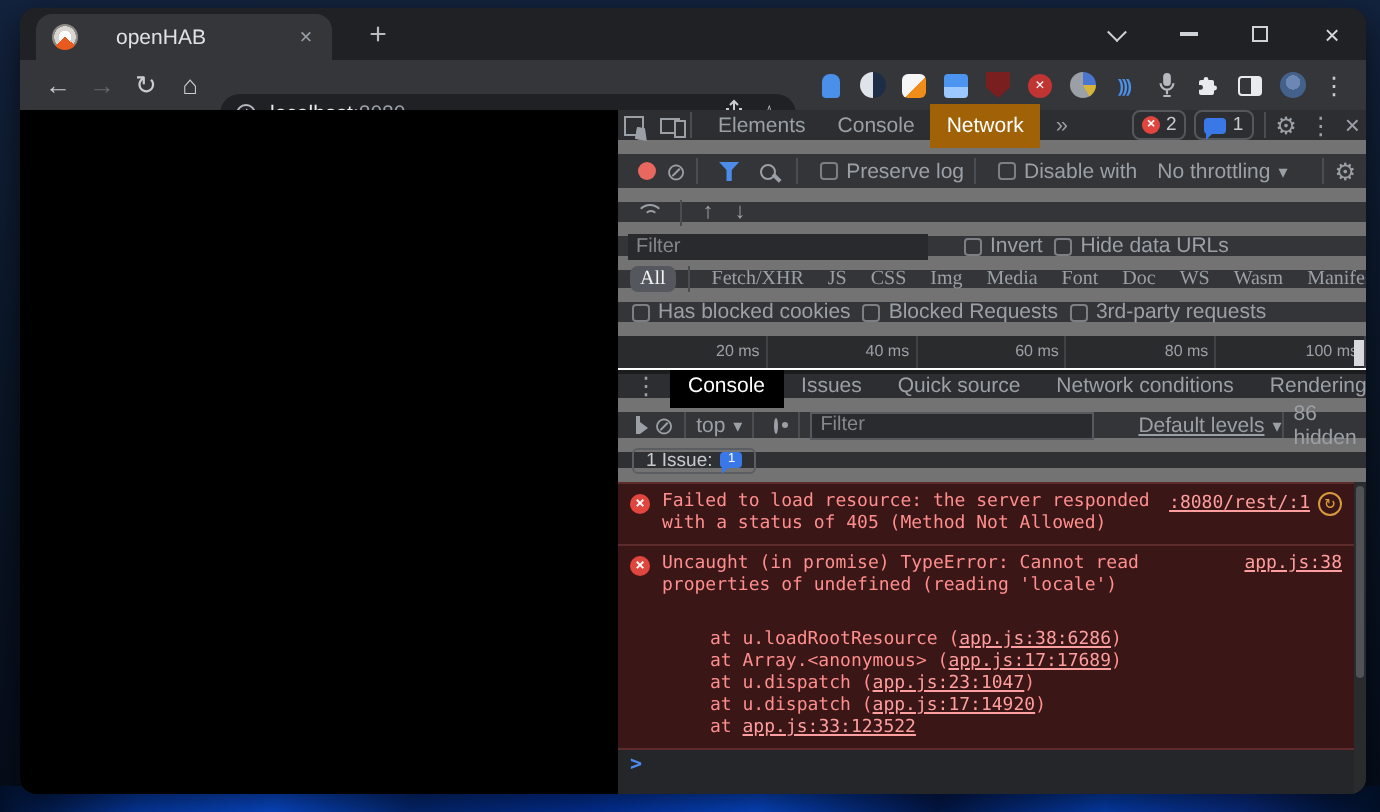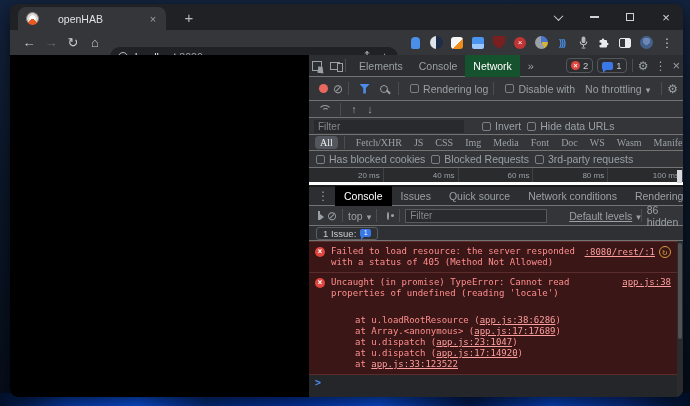--- a/index.html
+++ b/index.html
@@ -49,26 +49,26 @@
   .e-waves { color:#4a8fe8; font-weight:bold; font-size:9px; letter-spacing:-1px; }
   .e-sidebar { width:12px; height:10px; border:1.4px solid #e8eaed; border-radius:2px; background:linear-gradient(90deg,transparent 55%, #e8eaed 55%); }
   .e-avatar { width:13px; height:13px; border-radius:50%; background:radial-gradient(circle at 50% 40%, #6d87b4 0 35%, #44618c 36%); }
   .g-dots::after { content:"⋮"; color:#c9ccd1; font-size:12px; }
 
   
   .content { position:relative; height:342px; display:flex; }
   .page { width:298px; height:100%; background:#000; }
 
   .devtools { width:375px; height:100%; background:#242629; border-left:1px solid #000; display:flex; flex-direction:column; font-size:10.5px; color:#9aa0a6; }
-  .row { display:flex; align-items:center; flex:0 0 auto; padding:0 5px; background:#333539; border-bottom:1px solid #737373; }
+  .row { display:flex; align-items:center; flex:0 0 auto; padding:0 5px; background:#333539; border-bottom:7px solid #737373; }
   .sep { width:1px; height:13px; background:#4a4d51; margin:0 5px; flex:0 0 1px; }
 
   .dt-tabbar { height:22px; background:#2c2e31; padding:0 3px; }
   .dt-tab { padding:0 8px; height:22px; line-height:22px; color:#9aa0a6; }
-  .dt-tab.active { background:#14532d; color:#fff; }
+  .dt-tab.active { background:#a16207; color:#fff; }
   .g-more::after { content:"»"; font-size:11px; color:#9aa0a6; }
   .badge { display:inline-flex; align-items:center; gap:3px; border:1px solid #54575c; border-radius:4px; padding:1px 4px; margin-left:4px; color:#c7cbd0; font-size:9.5px; }
   .errdot { width:9px; height:9px; border-radius:50%; background:#e0463e; color:#fff; font-size:7px; line-height:9px; text-align:center; font-weight:bold; display:inline-block; }
   .errdot::after { content:"×"; }
   .bubble { position:relative; width:11px; height:8px; background:#3b78e7; border-radius:2px; color:#fff; font-size:6.5px; line-height:8px; text-align:center; display:inline-block; }
   .bubble::after { content:""; position:absolute; left:1px; bottom:-3px; border:2px solid transparent; border-top-color:#3b78e7; border-left-color:#3b78e7; }
   .g-gear::after { content:"⚙"; font-size:12px; color:#9aa0a6; }
   .g-dotsv::after { content:"⋮"; font-size:12px; color:#9aa0a6; }
   .g-close::after { content:"×"; font-size:13px; color:#9aa0a6; }
   .i-inspect { width:10px; height:10px; border:1.2px solid #9aa0a6; position:relative; }
@@ -98,21 +98,21 @@
   .net-filterrow { height:17px; }
   .filter-input { width:150px; height:13px; background:#292a2d; border:none; color:#d4d7db; font-size:10px; padding:0 4px; margin-right:12px; font-family:"Liberation Sans",sans-serif; }
   .filter-input::placeholder { color:#84888d; }
 
   .net-pills { height:16px; font-size:10px;font-family:Liberation Serif, serif; }
   .pill { padding:0 5px; margin:0 1px; height:13px; line-height:13px; border-radius:4px; white-space:nowrap; }
   .pill.active { background:#54575d; color:#f1f3f4; }
 
   .net-blocked { height:17px;text-align:center; }
 
-  .timeline { height:17px; background:#2a2b2d; border-bottom:3px solid #ffffff; display:flex; align-items:stretch; padding:0; position:relative; }
+  .timeline { height:17px; background:#2a2b2d; border-bottom:1px solid #ffffff; display:flex; align-items:stretch; padding:0; position:relative; }
   .tick { flex:1; border-right:1px solid #404244; font-size:8px; color:#9aa0a6; text-align:right; padding:3px 3px 0 0; }
   .tl-nub { position:absolute; right:1px; top:2px; width:5px; height:13px; background:#d7d9dc; }
 
   .drawer-tabs { height:21px; background:#2c2e31; border-top:2px solid #1b1c1e; padding:0 2px; }
   .drw-tab { padding:0 9px; height:21px; line-height:21px; color:#9aa0a6; white-space:nowrap; }
   .drw-tab.active { background:#000; color:#fff; }
 
   .console-toolbar { height:20px; }
   .i-consdock { width:11px; height:9px; border:1.2px solid #9aa0a6; position:relative; margin:0 4px; }
   .i-consdock::after { content:""; position:absolute; left:1px; top:1.5px; border:3px solid transparent; border-left:4px solid #9aa0a6; }
@@ -259,21 +259,21 @@
         </div>
 
         <div class="row net-toolbar">
           <span class="i-record"></span>
           <span class="g-clear"></span>
           <span class="sep"></span>
           <span class="i-funnel"></span>
           <span class="i-search"></span>
           <span class="sep"></span>
           <span class="cb"></span>
-          <span class="lbl">Rendering log</span>
+          <span class="lbl">Preserve log</span>
           <span class="sep"></span>
           <span class="cb"></span>
           <span class="lbl">Disable with</span>
           <span class="lbl" style="margin-left:10px;">No throttling</span>
           <span class="g-caret"></span>
           <span class="sep mla"></span>
           <span class="g-gear"></span>
         </div>
 
         <div class="row net-row2">

